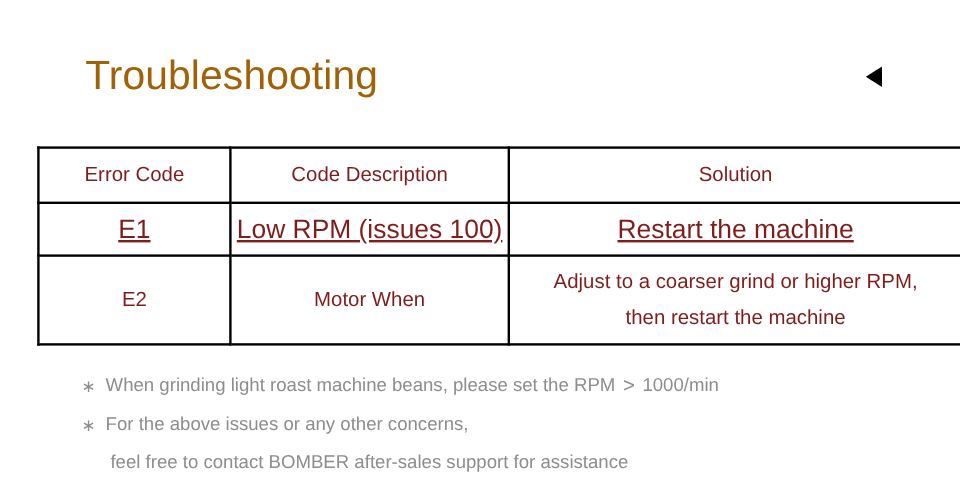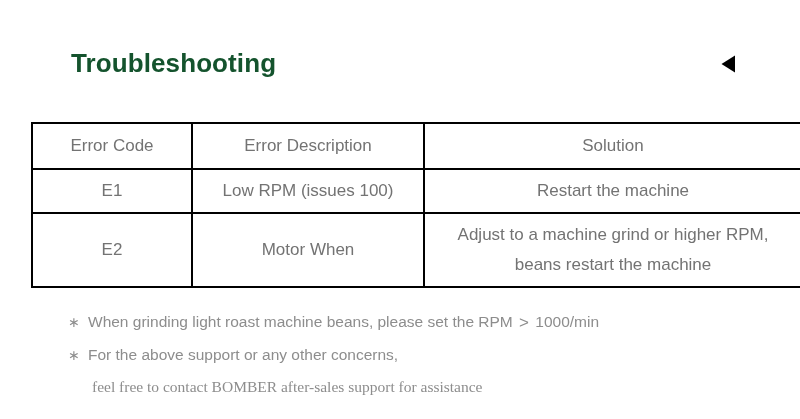--- a/index.html
+++ b/index.html
@@ -15,24 +15,24 @@
     font-family: "Liberation Sans", sans-serif;
     color: #000000;
     -webkit-font-smoothing: antialiased;
   }
 
   
   .page-title {
     position: absolute;
     left: 71px;
     top: 42px;
-    font-size: 26px;
-    font-weight: 700;
+    font-size: 34px;
+    font-weight: 400;
     letter-spacing: 0.1px;
-    color: #14532d;
+    color: #a16207;
     line-height: 42px;
     white-space: nowrap;
   }
   .back-arrow {
     position: absolute;
     left: 721px;
     top: 55px;
     width: 16px;
     height: 18px;
     cursor: pointer;
@@ -48,29 +48,29 @@
     border-collapse: collapse;
     table-layout: fixed;
   }
   .error-table td,
   .error-table th {
     border: 2px solid #000000;
     text-align: center;
     vertical-align: middle;
     font-weight: 400;
     font-size: 17px;
-    color: #737373;
+    color: #7f1d1d;
     padding: 0 4px;
   }
   .col-code   { width: 150px; }
   .col-desc   { width: 222px; }
   .col-sol    { width: 368px; }
 
   .row-head td { height: 44px; font-size: 17px; }
-  .row-e1   td { height: 42px; font-size: 17px; }
+  .row-e1   td { height: 42px; font-size: 22px; text-decoration: underline; }
   .row-e2   td { height: 72px; font-size: 17px; }
 
   .sol-multiline {
     line-height: 30px;
   }
   .sol-multiline span { display: block; }
 
   
   .notes {
     position: absolute;
@@ -95,21 +95,20 @@
   }
   .note-text {
     flex: 1 1 auto;
     line-height: 32px;
     white-space: nowrap;
   }
   .note-continuation {
     padding-left: 24px;
     line-height: 32px;
     white-space: nowrap;
-    font-family: Liberation Serif, serif;
   }
   .gt-sign {
     font-size: 17px;
     padding: 0 2px;
     vertical-align: -1px;
   }
 </style>
 </head>
 <body>
 
@@ -118,50 +117,50 @@
 <div class="back-arrow">
   <svg width="16" height="18" viewBox="0 0 16 18" aria-hidden="true">
     <polygon points="14,0.5 14,17.5 0.5,9" fill="#000000"></polygon>
   </svg>
 </div>
 
 <table class="error-table">
   <tbody>
     <tr class="row-head">
       <td class="col-code">Error Code</td>
-      <td class="col-desc">Error Description</td>
+      <td class="col-desc">Code Description</td>
       <td class="col-sol">Solution</td>
     </tr>
     <tr class="row-e1">
       <td class="col-code">E1</td>
       <td class="col-desc">Low RPM (issues 100)</td>
       <td class="col-sol">Restart the machine</td>
     </tr>
     <tr class="row-e2">
       <td class="col-code">E2</td>
       <td class="col-desc">Motor When</td>
       <td class="col-sol sol-multiline">
-        <span>Adjust to a machine grind or higher RPM,</span>
-        <span>beans restart the machine</span>
+        <span>Adjust to a coarser grind or higher RPM,</span>
+        <span>then restart the machine</span>
       </td>
     </tr>
   </tbody>
 </table>
 
 <div class="notes">
 
   <div class="note-row">
     <span class="note-bullet">∗</span>
     <span class="note-text">
       <span>When grinding light roast machine beans, please set the RPM</span>
       <span class="gt-sign">&gt;</span>
       <span>1000/min</span>
     </span>
   </div>
 
   <div class="note-row">
     <span class="note-bullet">∗</span>
-    <span class="note-text">For the above support or any other concerns,</span>
+    <span class="note-text">For the above issues or any other concerns,</span>
   </div>
 
   <div class="note-continuation">feel free to contact BOMBER after-sales support for assistance</div>
 
 </div>
 
 </body></html>

